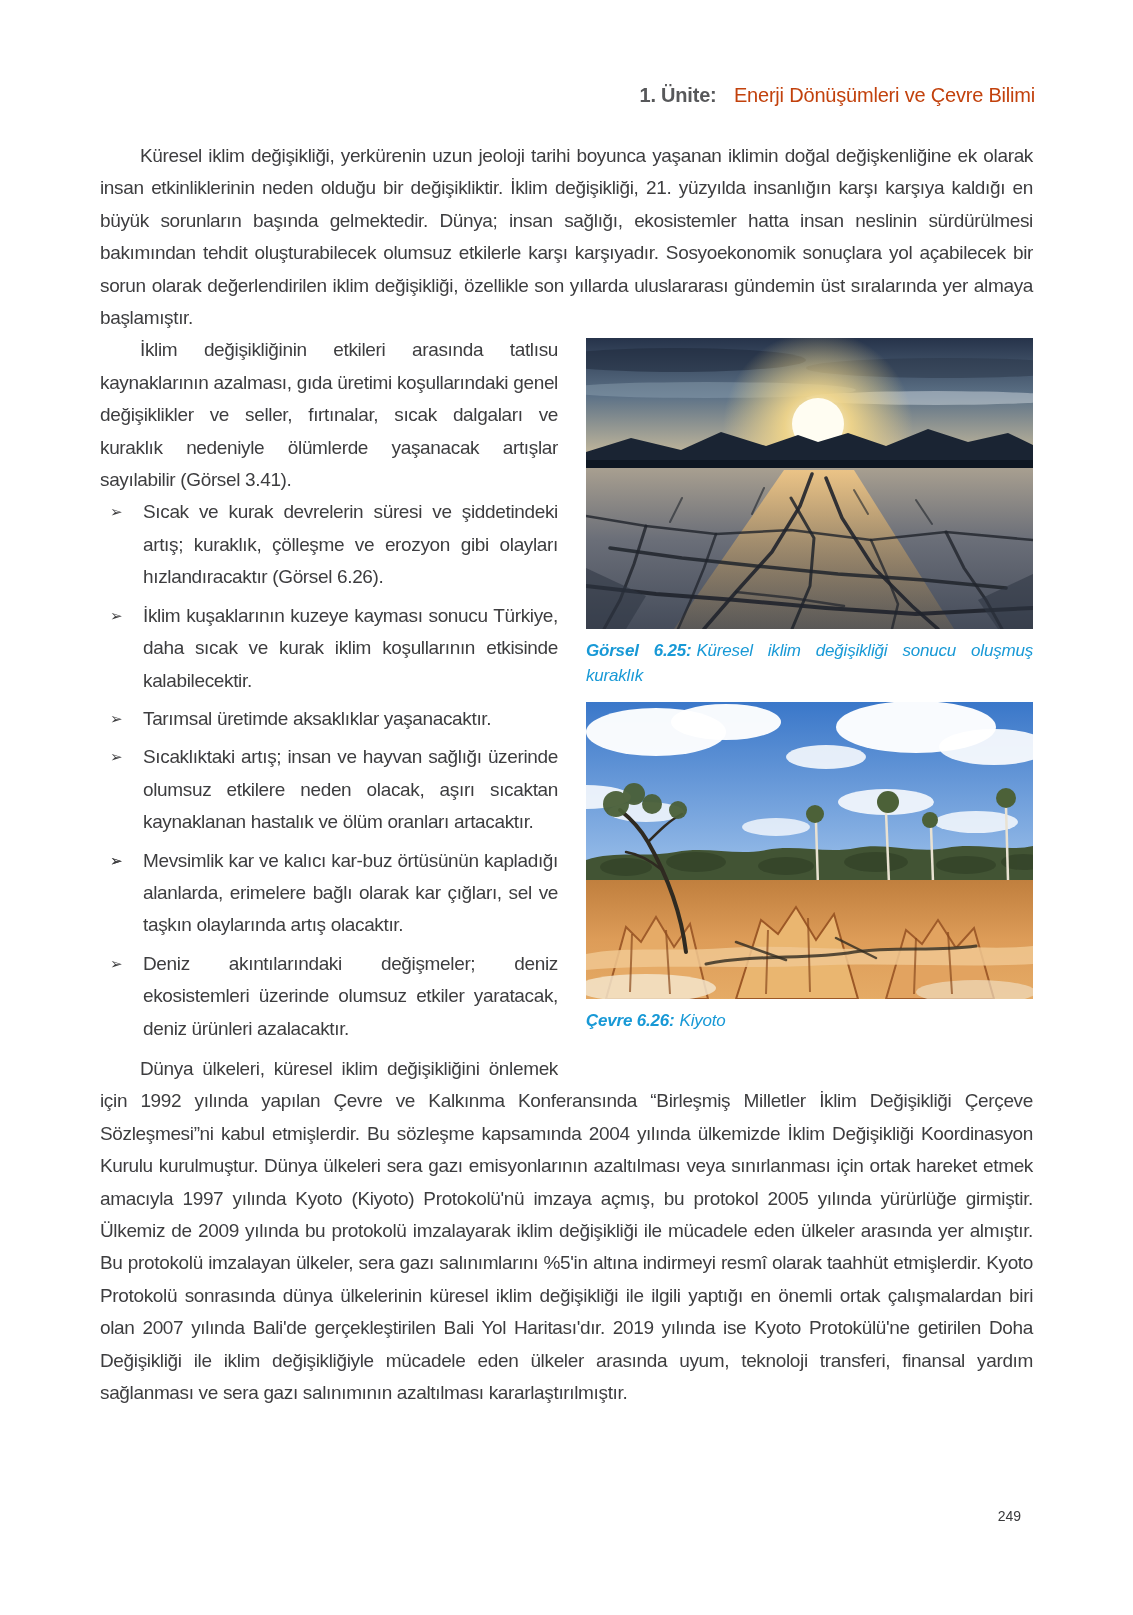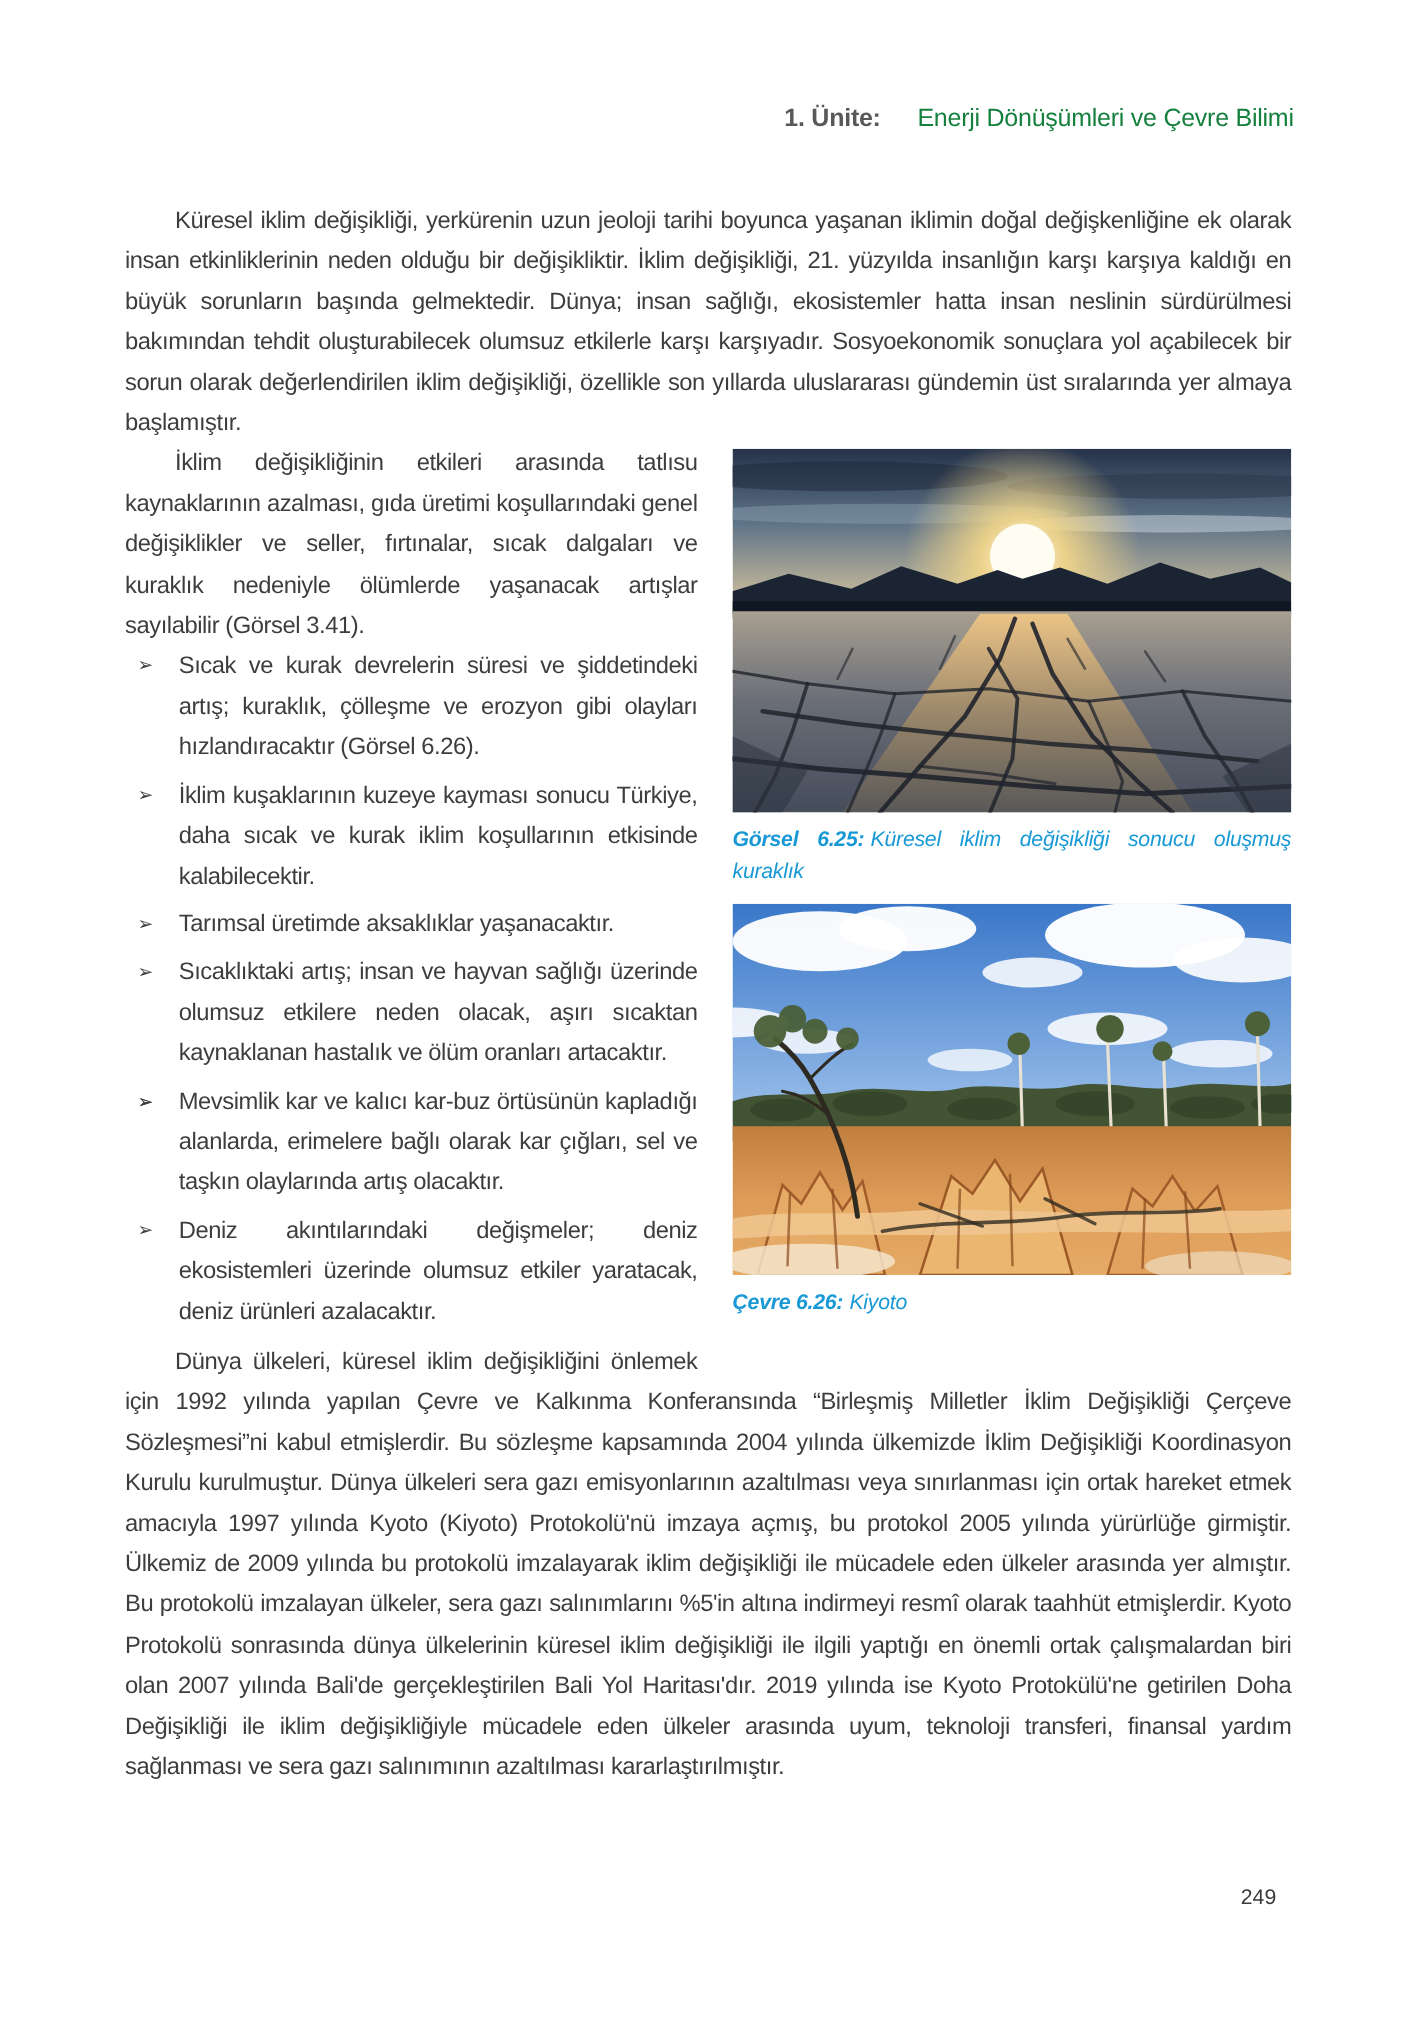--- a/index.html
+++ b/index.html
@@ -11,27 +11,26 @@
     color:#3d3d3f;
     overflow:hidden;
   }
   
   .unit-header{
     position:absolute;top:84px;right:98px;
     font-size:20px;letter-spacing:-0.2px;
     white-space:nowrap;
   }
   .unit-header .unit-label{font-weight:bold;color:#57585a;}
-  .unit-header .unit-title{color:#15803d;margin-left:24px;text-align:center;}
+  .unit-header .unit-title{color:#c2410c;margin-left:12px;text-align:center;}
   
   .content{
     position:absolute;left:100px;top:140px;width:933px;
     font-size:19px;line-height:32.4px;letter-spacing:-0.35px;
     text-align:justify;
-    margin-top:21px;
   }
   .para{margin:0;}
   .para.indent{text-indent:40px;}
   .para.lead{font-weight:bold;color:#2e2e30;}
   
   .fig-col{
     float:right;width:447px;
     margin:4px 0 0 28px;
     padding-bottom:30px;
   }
@@ -50,21 +49,21 @@
     text-align:justify;
   }
   .impact-list .bullet-icon{
     position:absolute;left:10px;top:0;
     font-size:15px;color:#3d3d3f;font-style:normal;
   }
   .closing{margin-top:8px;}
   
   .page-number{
     position:absolute;top:1508px;right:112px;
-    font-size:17px;color:#3a3a3c;letter-spacing:0;
+    font-size:14px;color:#3a3a3c;letter-spacing:0;
   }
 </style>
 </head>
 <body>
 
 <div class="page">
 
   <div class="unit-header">
     <span class="unit-label">1. Ünite:</span>
     <span class="unit-title">Enerji Dönüşümleri ve Çevre Bilimi</span>

